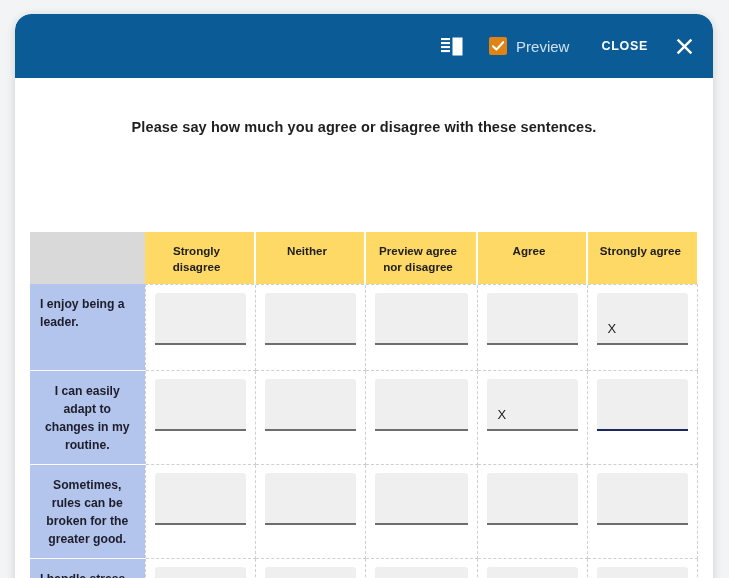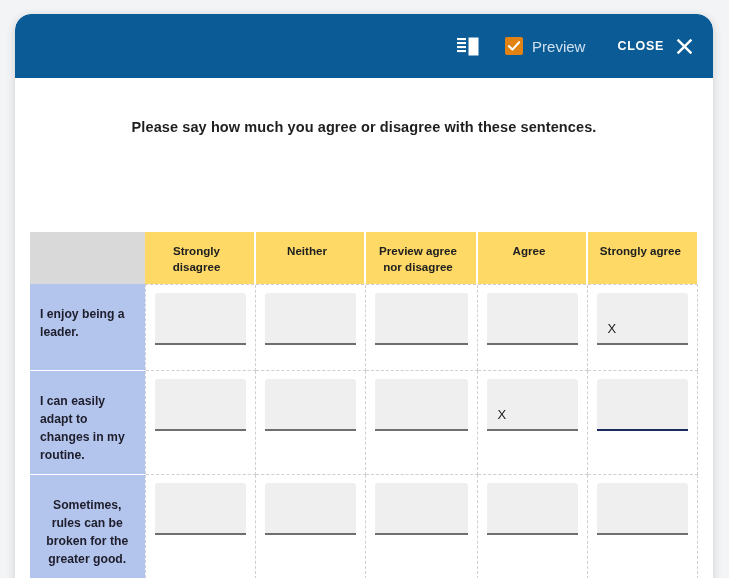--- a/index.html
+++ b/index.html
@@ -84,21 +84,21 @@
     font-size: 15px;
     font-weight: 400;
     white-space: nowrap;
   }
 
   .close-text {
     color: #ffffff;
     font-size: 12.5px;
     font-weight: 700;
     letter-spacing: 0.7px;
-    margin-right: 8px;
+    margin-right: 24px;
     cursor: pointer;
     white-space: nowrap;
   }
   .close-x {
     width: 17px;
     height: 17px;
     cursor: pointer;
     display: block;
     margin-right: 2px;
   }
@@ -156,21 +156,21 @@
     border: 0;
     border-right: 2px solid #ffffff;
     box-sizing: border-box;
   }
   .hdr-opt.last { border-right: 0; text-align: right; }
 
   
   .row-label {
     background: #b4c5ed;
     vertical-align: top;
-    padding: 21px 10px 10px 10px;
+    padding: 11px 10px 10px 10px;
     font-size: 12.2px;
     font-weight: 700;
     color: #1d1d2b;
     line-height: 1.48;
     border: 0;
     border-bottom: 1px solid #ffffff;
     box-sizing: border-box;
   }
 
   
@@ -192,21 +192,21 @@
     display: flex;
     align-items: flex-end;
     font-size: 13px;
     color: #1a1a1a;
     cursor: text;
   }
   .ans-input span { display: block; padding-bottom: 7px; }
   .ans-input.focused { border-bottom-color: #1b2a5e; }
 
   .r-h1 { height: 86px; }
-  .r-h2 { height: 89px; }
+  .r-h2 { height: 89px; text-align: center; }
   .r-h3 { height: 89px; text-align: center; }
   .r-h4 { height: 89px; }
 </style>
 </head>
 <body>
 
 <div class="card">
 
   <div class="titlebar">
 

